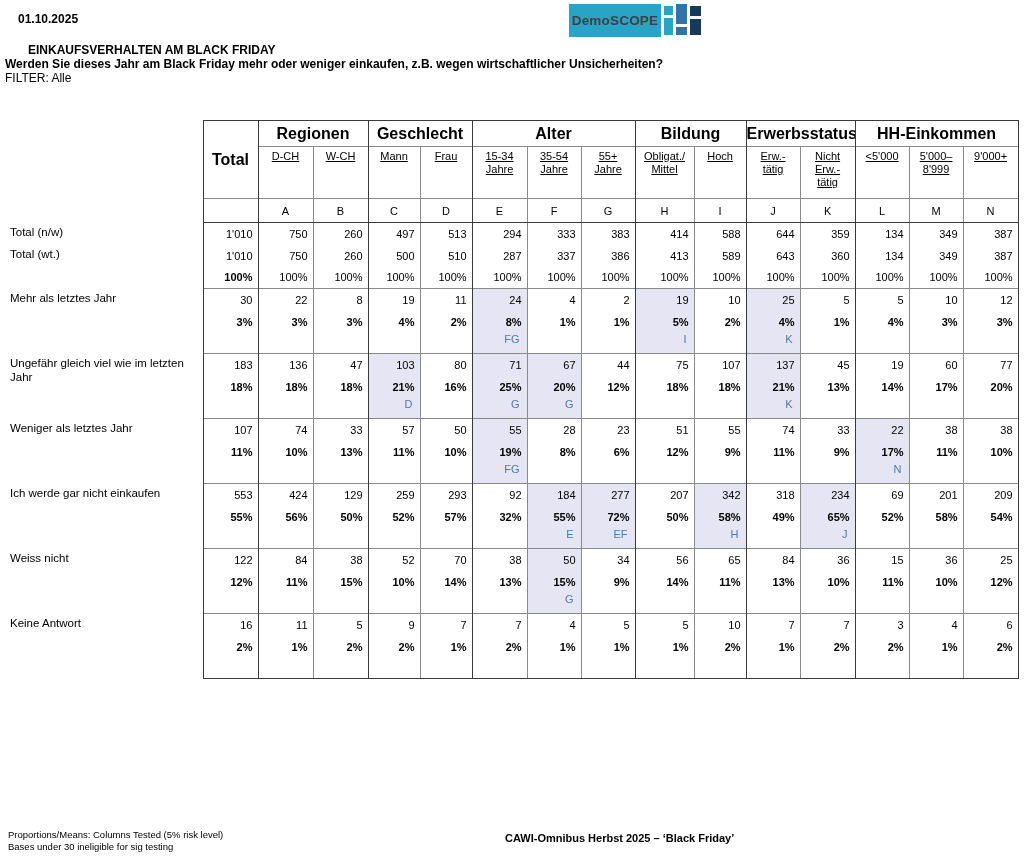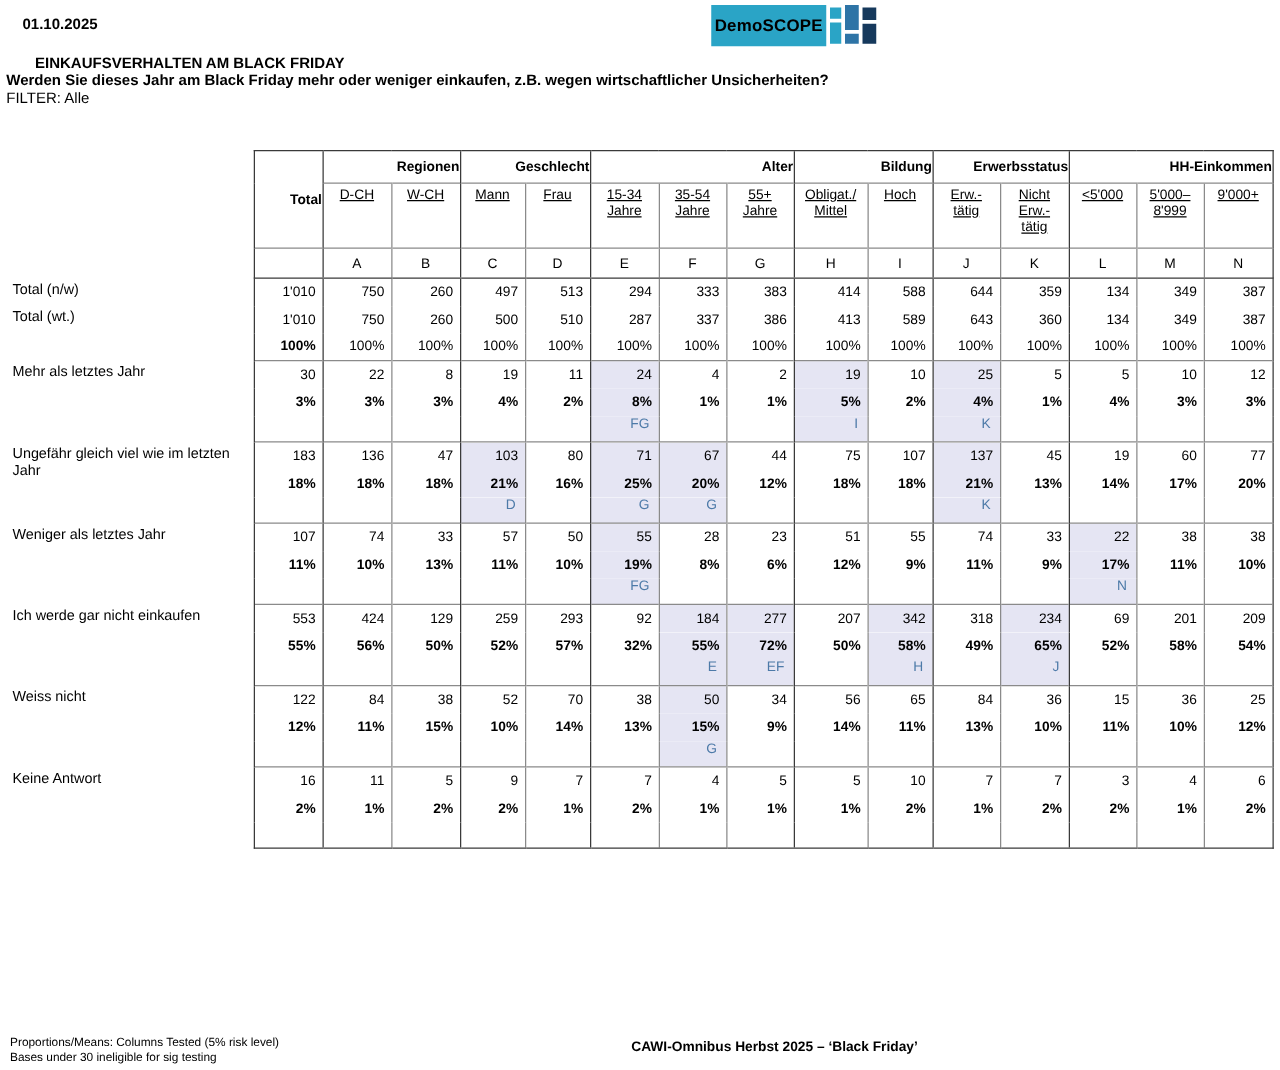--- a/index.html
+++ b/index.html
@@ -13,21 +13,21 @@
   
   .date{left:18px;top:12px;font-size:12px;font-weight:bold;}
   .title{left:28px;top:43px;font-size:12px;font-weight:bold;}
   .question{left:5px;top:57px;font-size:12px;font-weight:bold;}
   .filter{left:5px;top:71px;font-size:12px;font-weight:normal;}
 
   
   .logo{left:569px;top:4px;height:33px;display:flex;align-items:flex-start;}
   .logo-box{width:92px;height:33px;background:var(--logo-teal,#2aa4c6);
     display:flex;align-items:center;justify-content:center;}
-  .logo-text{color:#000000;font-size:13.5px;font-weight:bold;letter-spacing:.2px;}
+  .logo-text{color:#404040;font-size:13.5px;font-weight:bold;letter-spacing:.2px;}
   .logo-blocks{margin-left:3px;}
 
   
   .xtab-wrap{left:8px;top:120px;}
   table{border-collapse:collapse;table-layout:fixed;width:1010px;}
   td,th{padding:0;font-weight:normal;overflow:hidden;}
 
   
   .gc{border-left:1px solid var(--table-border-light,#8a8a8a);}
   .gs{border-left:1px solid var(--table-border-dark,#333);}
@@ -39,21 +39,21 @@
   .r-block td.gc{border-top:1px solid var(--table-border-light,#8a8a8a);}
   .r-last td.gc{border-bottom:1px solid var(--table-border-dark,#333);}
 
   
   .r-group{height:26px;} .r-sub{height:52px;} .r-letters{height:24px;}
   .r-total{height:22px;} .r-block{height:22px;} .r-pct{height:22px;} .r-sig{height:21px;}
 
   
   .lbl{text-align:left;font-size:11.5px;line-height:14px;vertical-align:top;
        padding:2px 4px 0 2px;}
-  .ghead{font-weight:bold;font-size:11px;text-align:right;vertical-align:middle;}
+  .ghead{font-weight:bold;font-size:16px;text-align:center;vertical-align:middle;}
   .sub{font-size:11px;text-align:center;vertical-align:top;padding-top:3px;
        white-space:pre-line;line-height:13px;}
   .letter{font-size:11px;text-align:center;vertical-align:middle;}
   .num{font-size:11px;text-align:right;padding-right:5px;vertical-align:middle;}
   .pct .num, .num.pct{font-weight:bold;}
   .sigc{font-size:11px;text-align:right;padding-right:7px;vertical-align:top;
        color:var(--sig-letter,#4d7aa8);}
   .hl{background:var(--highlight-bg,#e5e5f3);}
 
   

